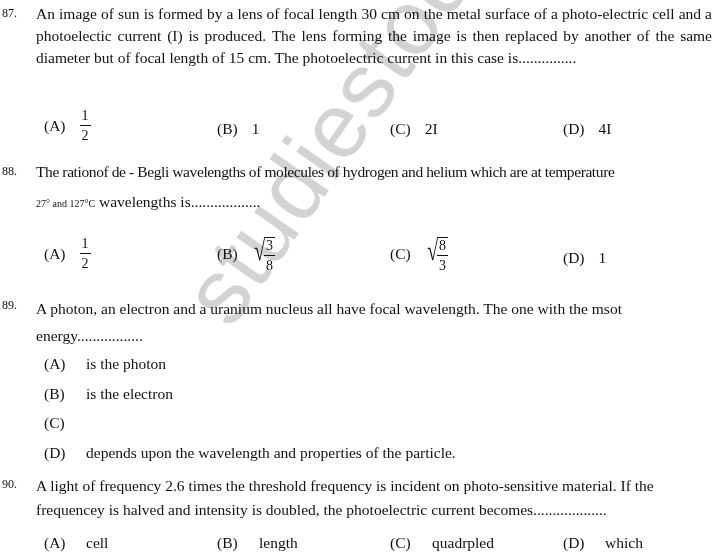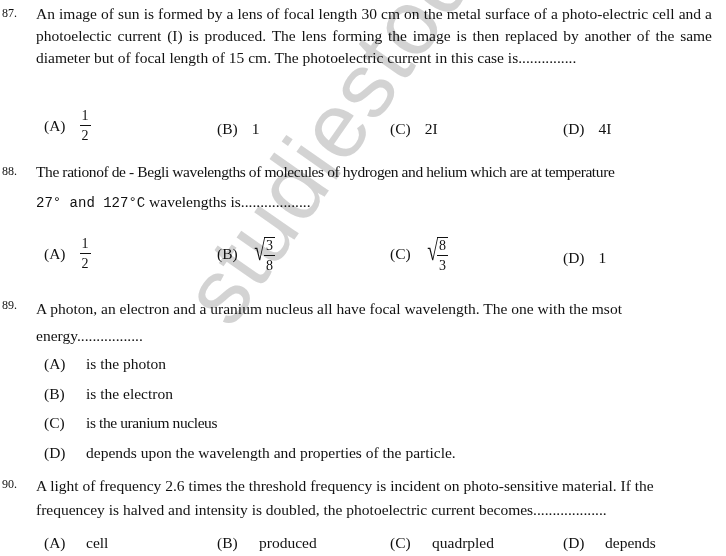--- a/index.html
+++ b/index.html
@@ -125,21 +125,21 @@
 </div>
 <div class="opt" style="left:563px; top:120px;">
   <span class="opt-label">(D)</span>
   <span class="opt-value">4I</span>
 </div>
 
 <div class="question" style="top:164px;">
   <span class="qnum">88.</span>
   <div class="qtext" style="top:-3px; letter-spacing:-0.4px; white-space:nowrap; text-align:left;">The rationof de - Begli wavelengths of molecules of hydrogen and helium which are at temperature</div>
   <div class="qtext" style="top:27px; text-align:left;">
-    <span style="font-family:Liberation Mono, monospace; font-size:14px;">27° and 127°C</span><span> wavelengths is..................</span>
+    <span style="font-family:Liberation Serif, serif; font-size:10px;">27° and 127°C</span><span> wavelengths is..................</span>
   </div>
 </div>
 <div class="opt" style="left:44px; top:236px;">
   <span class="opt-label">(A)</span>
   <span class="frac">
     <span class="num">1</span>
     <span class="den">2</span>
   </span>
 </div>
 <div class="opt" style="left:217px; top:233px;">
@@ -174,39 +174,38 @@
 <div class="sub-option" style="top:355px;">
   <span class="opt-label">(A)</span>
   <span class="opt-value">is the photon</span>
 </div>
 <div class="sub-option" style="top:385px;">
   <span class="opt-label">(B)</span>
   <span class="opt-value">is the electron</span>
 </div>
 <div class="sub-option" style="top:414px;">
   <span class="opt-label">(C)</span>
-  <span class="opt-value" style="letter-spacing:-0.4px;">is the uranium nucleus</span>
 </div>
 <div class="sub-option" style="top:444px;">
   <span class="opt-label">(D)</span>
   <span class="opt-value">depends upon the wavelength and properties of the particle.</span>
 </div>
 
 <div class="question" style="top:477px;">
   <span class="qnum">90.</span>
   <div class="qtext" style="top:-3px; text-align:left; line-height:24px; width:676px;">A light of frequency 2.6 times the threshold frequency is incident on photo-sensitive material. If the frequencey is halved and intensity is doubled, the photoelectric current becomes...................</div>
 </div>
 <div class="sub-option" style="top:534px;">
   <span class="opt-label">(A)</span>
   <span class="opt-value">cell</span>
 </div>
 <div class="sub-option" style="top:534px; left:217px;">
   <span class="opt-label">(B)</span>
-  <span class="opt-value">produced</span>
+  <span class="opt-value">length</span>
 </div>
 <div class="sub-option" style="top:534px; left:390px;">
   <span class="opt-label">(C)</span>
   <span class="opt-value">quadrpled</span>
 </div>
 <div class="sub-option" style="top:534px; left:563px;">
   <span class="opt-label">(D)</span>
-  <span class="opt-value">depends</span>
+  <span class="opt-value">which</span>
 </div>
 
 </body></html>

